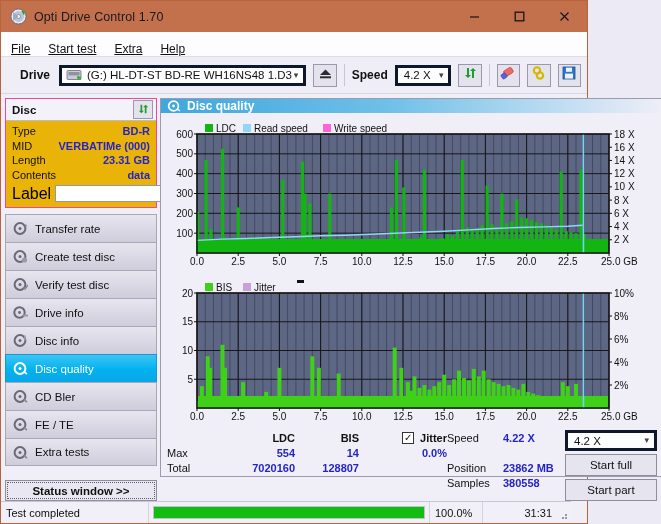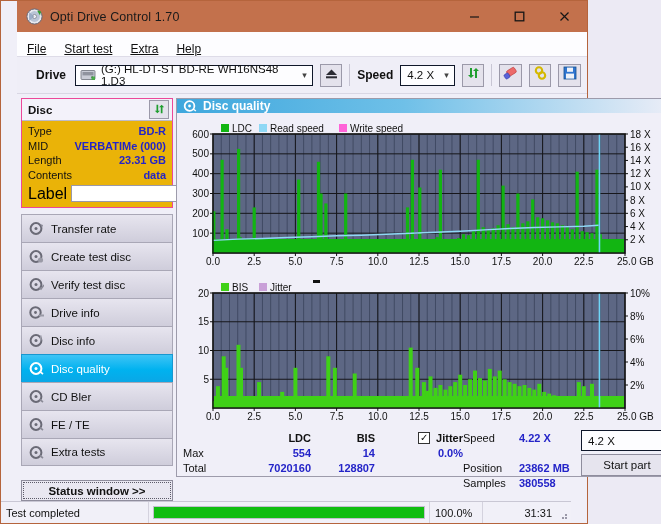--- a/index.html
+++ b/index.html
@@ -4,21 +4,21 @@
 <style>
   html,body{margin:0;padding:0;}
   body{
     width:661px;height:524px;overflow:hidden;
     font-family:"Liberation Sans",sans-serif;
     background:#eceaf4;
     -webkit-font-smoothing:antialiased;
   }
   #app{
     position:relative;width:588px;height:524px;box-sizing:border-box;
-    border:1px solid #b5643c;background:#f0eff8;padding-left:16px;
+    border:1px solid #b5643c;background:#f0eff8;
   }
 
   
   .titlebar{
     height:31px;background:#c3714c;display:flex;align-items:center;
     position:relative;
   }
   .title-icon{
     width:17px;height:17px;margin-left:9px;margin-right:7px;
     position:relative;flex:0 0 auto;
@@ -43,21 +43,21 @@
   }
   .menu-item u{text-decoration:underline;}
 
   
   .drivebar{
     height:36px;background:#efeef7;display:flex;align-items:center;
     padding:0 6px;border-bottom:1px solid #d9d7e4;
   }
   .lbl{font-size:12px;font-weight:bold;color:#111;}
   .combo{
-    height:21px;border:1px solid #0f172a;background:#fdfdff;
+    height:21px;border:3px solid #0f172a;background:#fdfdff;
     display:flex;align-items:center;font-size:11.5px;color:#111;
     box-sizing:border-box;position:relative;justify-content:space-between;
   }
   .combo .caret{
     margin-left:auto;margin-right:5px;color:#444;font-size:9px;line-height:1;
   }
   .drive-combo{width:265px;margin-left:9px;padding-left:4px;}
   .drive-ico{width:17px;height:14px;margin-right:4px;position:relative;flex:0 0 auto;}
   .tbtn{
     width:25px;height:23px;border:1px solid #9b99a9;background:#e4e2ec;
@@ -947,20 +947,21 @@
             <div class="srow">
               <span style="width:56px;">Samples</span>
               <span class="val">380558</span>
             </div>
           </div>
           <div class="sr-ctl">
             <div class="combo" style="width:92px;height:21px;padding-left:6px;">
               <span>4.2 X</span>
               <span class="caret">▾</span>
             </div>
+            <div class="btn">Start full</div>
             <div class="btn">Start part</div>
           </div>
         </div>
       </div>
     </div>
   </div>
 
   <div class="statusbar">
     <div class="sb-cell sb-msg">Test completed</div>
     <div class="sb-cell sb-prog">

